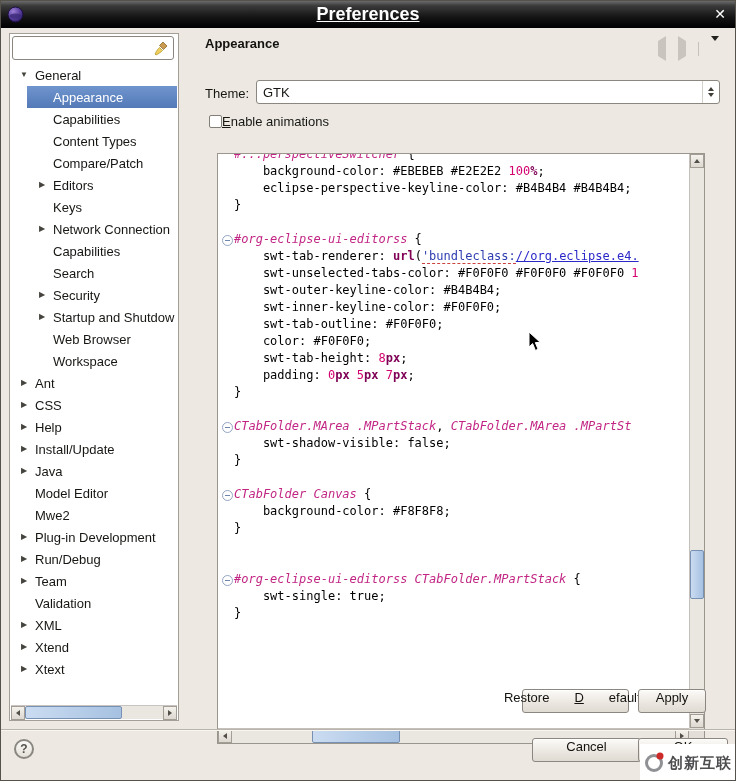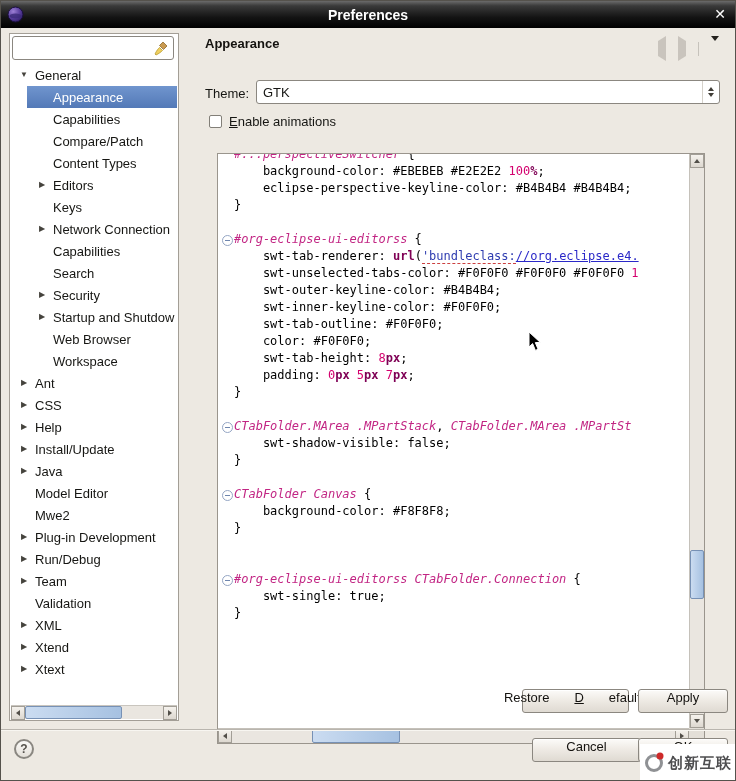--- a/index.html
+++ b/index.html
@@ -7,21 +7,21 @@
   .window{
     position:relative; width:736px; height:781px; overflow:hidden;
     background:#EDE9E2; border:1px solid #55524c;
     font-family:"Liberation Sans","DejaVu Sans",sans-serif; font-size:13px; color:#161613;
   }
   
   .titlebar{position:absolute; left:0; top:0; right:0; height:27px;
     background:linear-gradient(180deg,#6b6b6b 0%,#3a3a3a 18%,#141414 60%,#000 100%);
     display:flex; align-items:center;}
   .win-icon{position:absolute; left:6px; top:5px; width:17px; height:17px;}
-  .win-title{position:absolute; left:0; right:0; text-align:center; color:#fff; font-weight:bold; font-size:14px;}
+  .win-title{position:absolute; left:0; right:0; text-align:center; color:#fff; font-weight:bold; font-size:18px;text-decoration:underline;}
   .win-close{position:absolute; right:9px; top:4px; color:#fff; font-size:14px; line-height:18px; cursor:default;}
   
   .sidebar{position:absolute; left:8px; top:32px; width:170px; height:688px;
     background:#fff; border:1px solid #A39E96;}
   .filter-box{position:absolute; left:2px; top:2px; right:4px; height:24px;
     border:1px solid #8B8780; border-radius:3px; background:#fff; display:flex; align-items:center;}
   .filter-input{flex:1; min-width:0; border:none; outline:none; background:transparent; height:100%;
     padding:0 4px; font-family:inherit; font-size:13px;}
   .filter-icon{flex:0 0 18px; height:18px; margin-right:2px;}
   .tree{position:absolute; left:1px; top:30px; right:1px; bottom:16px; overflow:hidden; background:#fff;}
@@ -55,21 +55,21 @@
   .nav-menu-tri{width:0;height:0;border-left:4px solid transparent;border-right:4px solid transparent;border-top:5px solid #24221E;}
   
   .theme-label{position:absolute; left:204px; top:85px;}
   .combo{position:absolute; left:255px; top:79px; width:464px; height:24px;
     border:1px solid #8B8780; border-radius:3px; background:#fff; display:flex; align-items:center;}
   .combo-value{flex:1; padding-left:6px;}
   .combo-btn{flex:0 0 17px; align-self:stretch; border-left:1px solid #D5D1CA;
     display:flex; flex-direction:column; align-items:center; justify-content:center; gap:2px;}
   .tri-up-sm{width:0;height:0;border-left:3.5px solid transparent;border-right:3.5px solid transparent;border-bottom:4.5px solid #403D37;}
   .tri-down-sm{width:0;height:0;border-left:3.5px solid transparent;border-right:3.5px solid transparent;border-top:4.5px solid #403D37;}
-  .checkbox-row{position:absolute; left:208px; top:112px; display:flex; align-items:center; gap:7px; height:16px;}
+  .checkbox-row{position:absolute; left:208px; top:112px; display:flex; align-items:center; height:16px;}
   .checkbox{width:13px; height:13px; border:1px solid #827F78; border-radius:2px; background:#fff;}
   .mn{text-decoration:underline;}
   
   .code-group{position:absolute; left:216px; top:152px; width:488px; height:591px;
     border:1px solid #9A958D; background:#fff;}
   .code-view{position:absolute; left:0; top:0; right:15px; bottom:15px; overflow:hidden; background:#fff;}
   .code-lines{margin-top:-8px; font-family:"DejaVu Sans Mono","Liberation Mono",monospace;
     font-size:12px; line-height:17px; padding-left:2px;}
   .code-line{display:flex; height:17px; white-space:pre;}
   .gutter{flex:0 0 14px;}
@@ -89,21 +89,21 @@
   .vscroll .sb-thumb{left:0; right:0; top:70%; height:9%; background:linear-gradient(90deg,#CBDCF1,#A6C1E1);}
   .hscroll2{position:absolute; left:0; right:15px; bottom:0; height:15px; background:#EAE6E0; border-top:1px solid #C5C1BA; display:flex;}
   .hscroll2 .sb-thumb{left:18%; top:0; bottom:0; width:20%; background:linear-gradient(90deg,#CBDCF1,#A6C1E1);}
   .corner{position:absolute; right:0; bottom:0; width:15px; height:15px; background:#E3DFD8;}
   
   .btn{position:absolute; display:flex; align-items:flex-start; justify-content:center;
     background:linear-gradient(180deg,#FCFBF9,#EFEBE5 45%,#DFDAD2);
     border:1px solid #8B8780; border-radius:3px; box-shadow:inset 0 1px 0 #fff;
     font-family:inherit; font-size:13px; color:#14120f; cursor:default;gap:25px;}
   .btn-restore{left:521px; top:688px; width:107px; height:24px;}
-  .btn-apply{left:637px; top:688px; width:90px; height:24px;}
+  .btn-apply{left:637px; top:688px; width:68px; height:24px;}
   .sep-line{position:absolute; left:0; right:0; top:728px; height:2px;
     border-top:1px solid #B9B5AE; border-bottom:1px solid #F8F6F1;}
   .help-btn{position:absolute; left:13px; top:738px; width:20px; height:20px; border-radius:50%;
     border:2px solid #8A8781; background:linear-gradient(#FBFAF8,#E4E0D9);
     display:flex; align-items:center; justify-content:center; font-weight:bold; font-size:12px; color:#55524C;}
   .btn-cancel{left:531px; top:737px; width:109px; height:24px;}
   .btn-ok{left:637px; top:737px; width:90px; height:24px;}
   
   .watermark{position:absolute; left:639px; top:743px; width:97px; height:38px; background:#fff;
     display:flex; align-items:center; gap:2px; padding-left:2px; z-index:40;}
@@ -151,25 +151,25 @@
         <div class="tree-row lvl1 selected">
           <span class="tree-arrow"></span>
           <span class="tree-label">Appearance</span>
         </div>
         <div class="tree-row lvl1">
           <span class="tree-arrow"></span>
           <span class="tree-label">Capabilities</span>
         </div>
         <div class="tree-row lvl1">
           <span class="tree-arrow"></span>
+          <span class="tree-label">Content Types</span>
+        </div>
+        <div class="tree-row lvl1">
+          <span class="tree-arrow"></span>
           <span class="tree-label">Compare/Patch</span>
-        </div>
-        <div class="tree-row lvl1">
-          <span class="tree-arrow"></span>
-          <span class="tree-label">Content Types</span>
         </div>
         <div class="tree-row lvl1">
           <span class="tree-arrow">▶</span>
           <span class="tree-label">Editors</span>
         </div>
         <div class="tree-row lvl1">
           <span class="tree-arrow"></span>
           <span class="tree-label">Keys</span>
         </div>
         <div class="tree-row lvl1">
@@ -309,21 +309,21 @@
           <div class="code-line"><span class="gutter"></span><span class="line-text"></span></div>
           <div class="code-line"><span class="gutter fold"></span><span class="line-text"><span class="seg-s">CTabFolder.MArea .MPartStack</span><span class="seg-p">, </span><span class="seg-s">CTabFolder.MArea .MPartSt</span></span></div>
           <div class="code-line"><span class="gutter"></span><span class="line-text"><span class="seg-p">    swt-shadow-visible: false;</span></span></div>
           <div class="code-line"><span class="gutter"></span><span class="line-text"><span class="seg-p">}</span></span></div>
           <div class="code-line"><span class="gutter"></span><span class="line-text"></span></div>
           <div class="code-line"><span class="gutter fold"></span><span class="line-text"><span class="seg-s">CTabFolder Canvas</span><span class="seg-p"> {</span></span></div>
           <div class="code-line"><span class="gutter"></span><span class="line-text"><span class="seg-p">    background-color: #F8F8F8;</span></span></div>
           <div class="code-line"><span class="gutter"></span><span class="line-text"><span class="seg-p">}</span></span></div>
           <div class="code-line"><span class="gutter"></span><span class="line-text"></span></div>
           <div class="code-line"><span class="gutter"></span><span class="line-text"></span></div>
-          <div class="code-line"><span class="gutter fold"></span><span class="line-text"><span class="seg-s">#org-eclipse-ui-editorss CTabFolder.Connection</span><span class="seg-p"> {</span></span></div>
+          <div class="code-line"><span class="gutter fold"></span><span class="line-text"><span class="seg-s">#org-eclipse-ui-editorss CTabFolder.MPartStack</span><span class="seg-p"> {</span></span></div>
           <div class="code-line"><span class="gutter"></span><span class="line-text"><span class="seg-p">    swt-single: true;</span></span></div>
           <div class="code-line"><span class="gutter"></span><span class="line-text"><span class="seg-p">}</span></span></div>
         </div>
     </div>
     <div class="vscroll">
       <span class="sb-btn sb-up"></span>
       <span class="sb-track">
           <span class="sb-thumb"></span>
         </span>
       <span class="sb-btn sb-down"></span>

